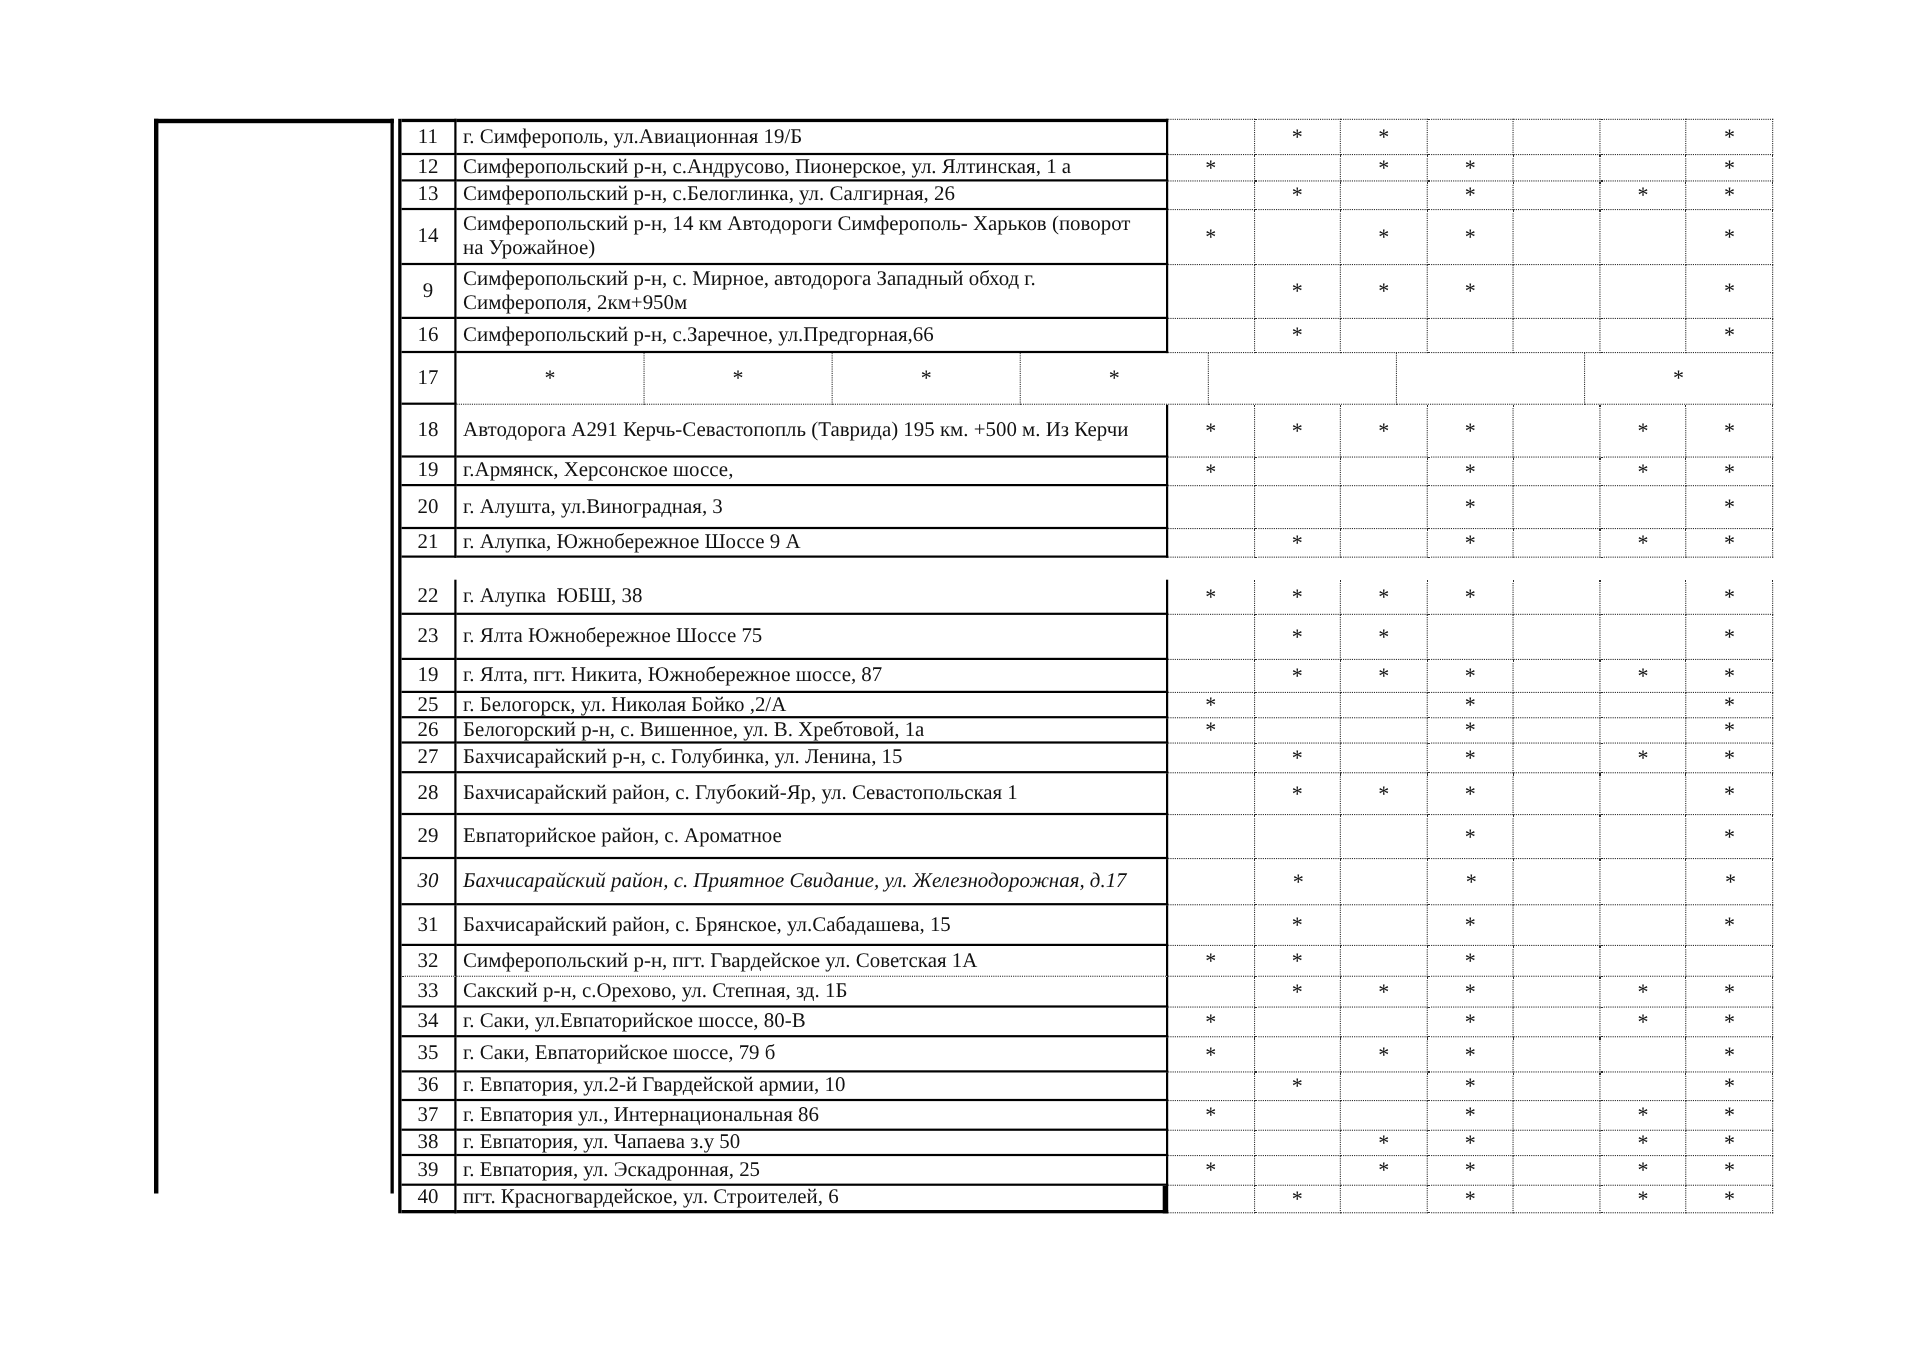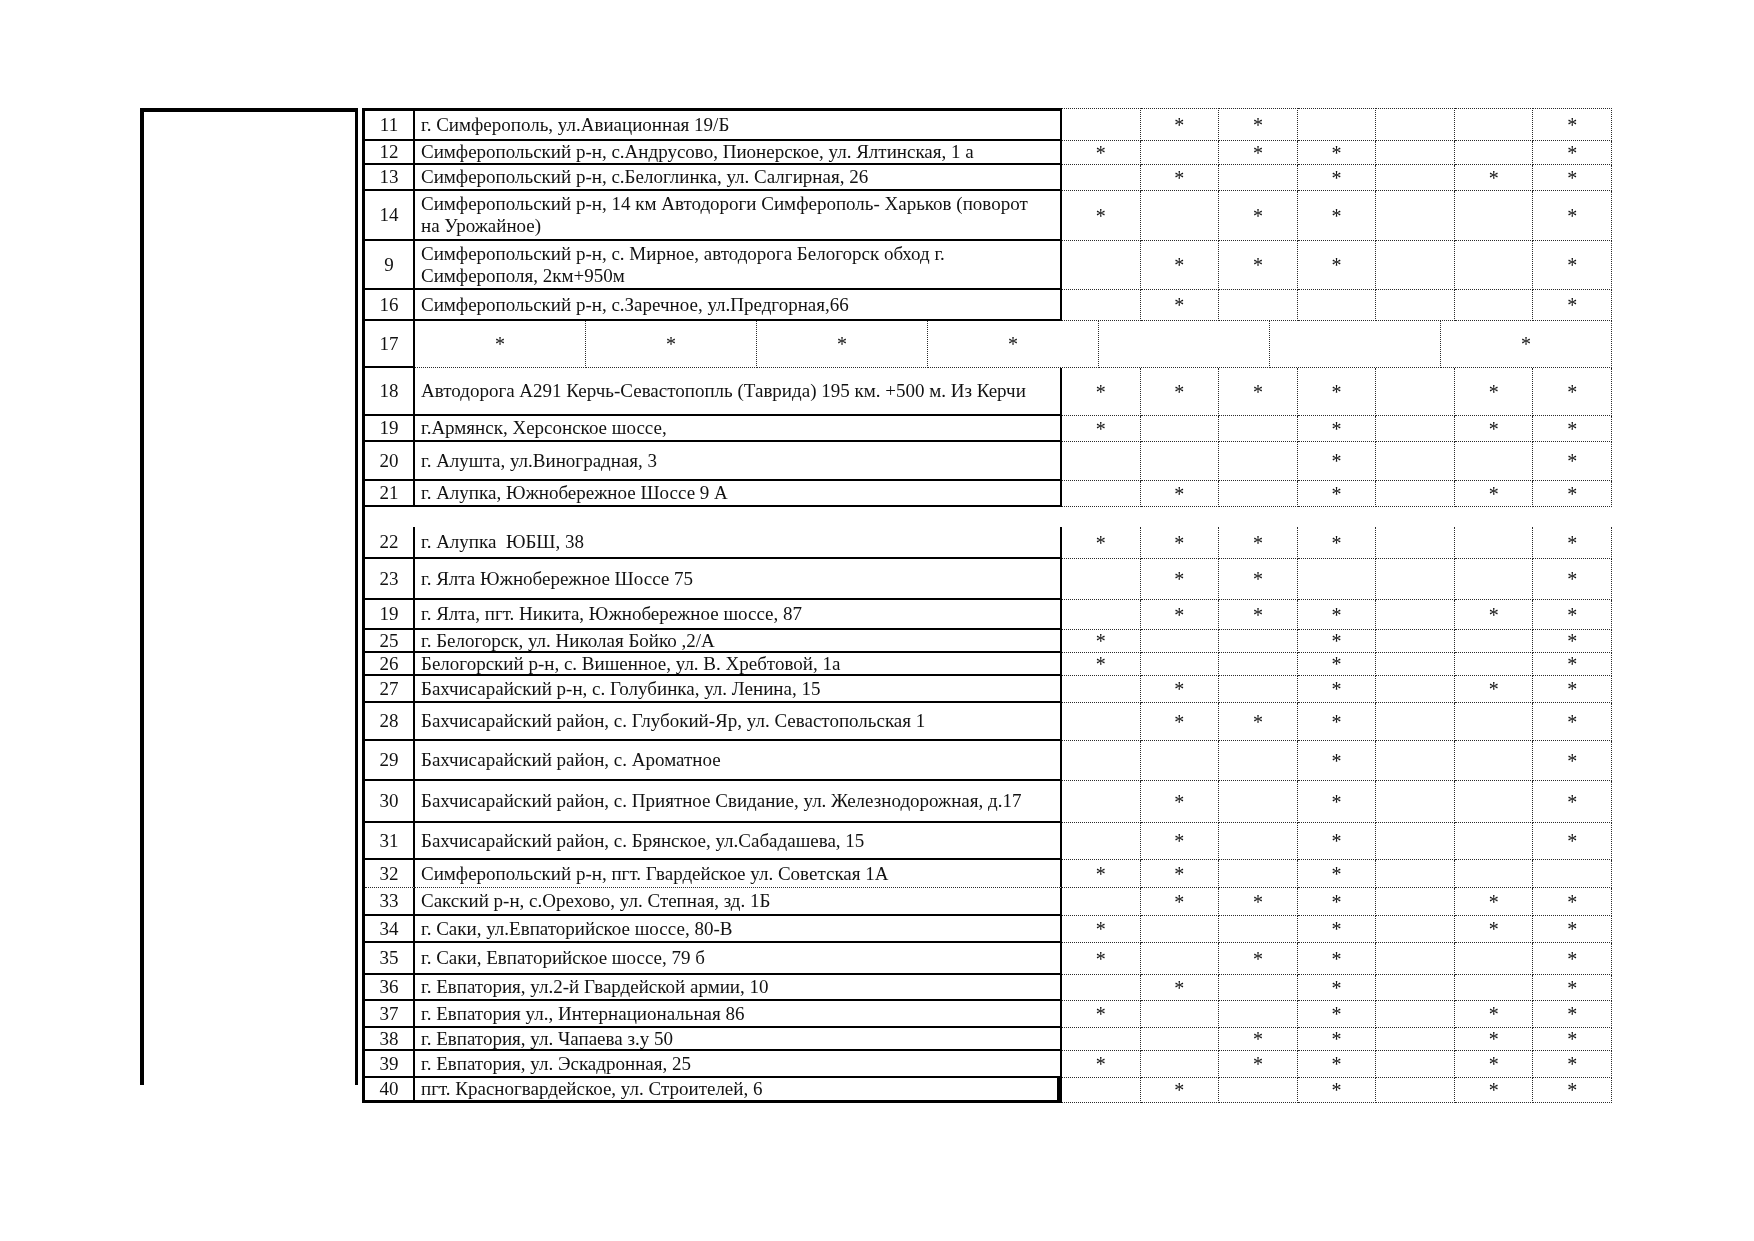--- a/index.html
+++ b/index.html
@@ -101,21 +101,21 @@
           <div class="cell star">*</div>
           <div class="cell star"></div>
           <div class="cell star">*</div>
           <div class="cell star">*</div>
           <div class="cell star"></div>
           <div class="cell star"></div>
           <div class="cell star">*</div>
         </div>
         <div class="row" style="height: 49px;">
           <div class="cell num">9</div>
-          <div class="cell addr">Симферопольский р-н, с. Мирное, автодорога Белогорск обход г. Симферополя, 2км+950м</div>
+          <div class="cell addr">Симферопольский р-н, с. Мирное, автодорога Западный обход г. Симферополя, 2км+950м</div>
           <div class="cell star"></div>
           <div class="cell star">*</div>
           <div class="cell star">*</div>
           <div class="cell star">*</div>
           <div class="cell star"></div>
           <div class="cell star"></div>
           <div class="cell star">*</div>
         </div>
         <div class="row" style="height: 31px;">
           <div class="cell num">16</div>
@@ -254,30 +254,30 @@
           <div class="cell star"></div>
           <div class="cell star">*</div>
           <div class="cell star">*</div>
           <div class="cell star">*</div>
           <div class="cell star"></div>
           <div class="cell star"></div>
           <div class="cell star">*</div>
         </div>
         <div class="row" style="height: 40px;">
           <div class="cell num">29</div>
-          <div class="cell addr">Бахчисарайский район, с. Ароматное</div>
-          <div class="cell star"></div>
-          <div class="cell star"></div>
-          <div class="cell star"></div>
-          <div class="cell star">*</div>
-          <div class="cell star"></div>
-          <div class="cell star"></div>
-          <div class="cell star">*</div>
-        </div>
-        <div class="row" style="height: 42px;">
+          <div class="cell addr">Евпаторийское район, с. Ароматное</div>
+          <div class="cell star"></div>
+          <div class="cell star"></div>
+          <div class="cell star"></div>
+          <div class="cell star">*</div>
+          <div class="cell star"></div>
+          <div class="cell star"></div>
+          <div class="cell star">*</div>
+        </div>
+        <div class="row" style="height: 42px; font-style: italic;">
           <div class="cell num">30</div>
           <div class="cell addr">Бахчисарайский район, с. Приятное Свидание, ул. Железнодорожная, д.17</div>
           <div class="cell star"></div>
           <div class="cell star">*</div>
           <div class="cell star"></div>
           <div class="cell star">*</div>
           <div class="cell star"></div>
           <div class="cell star"></div>
           <div class="cell star">*</div>
         </div>

